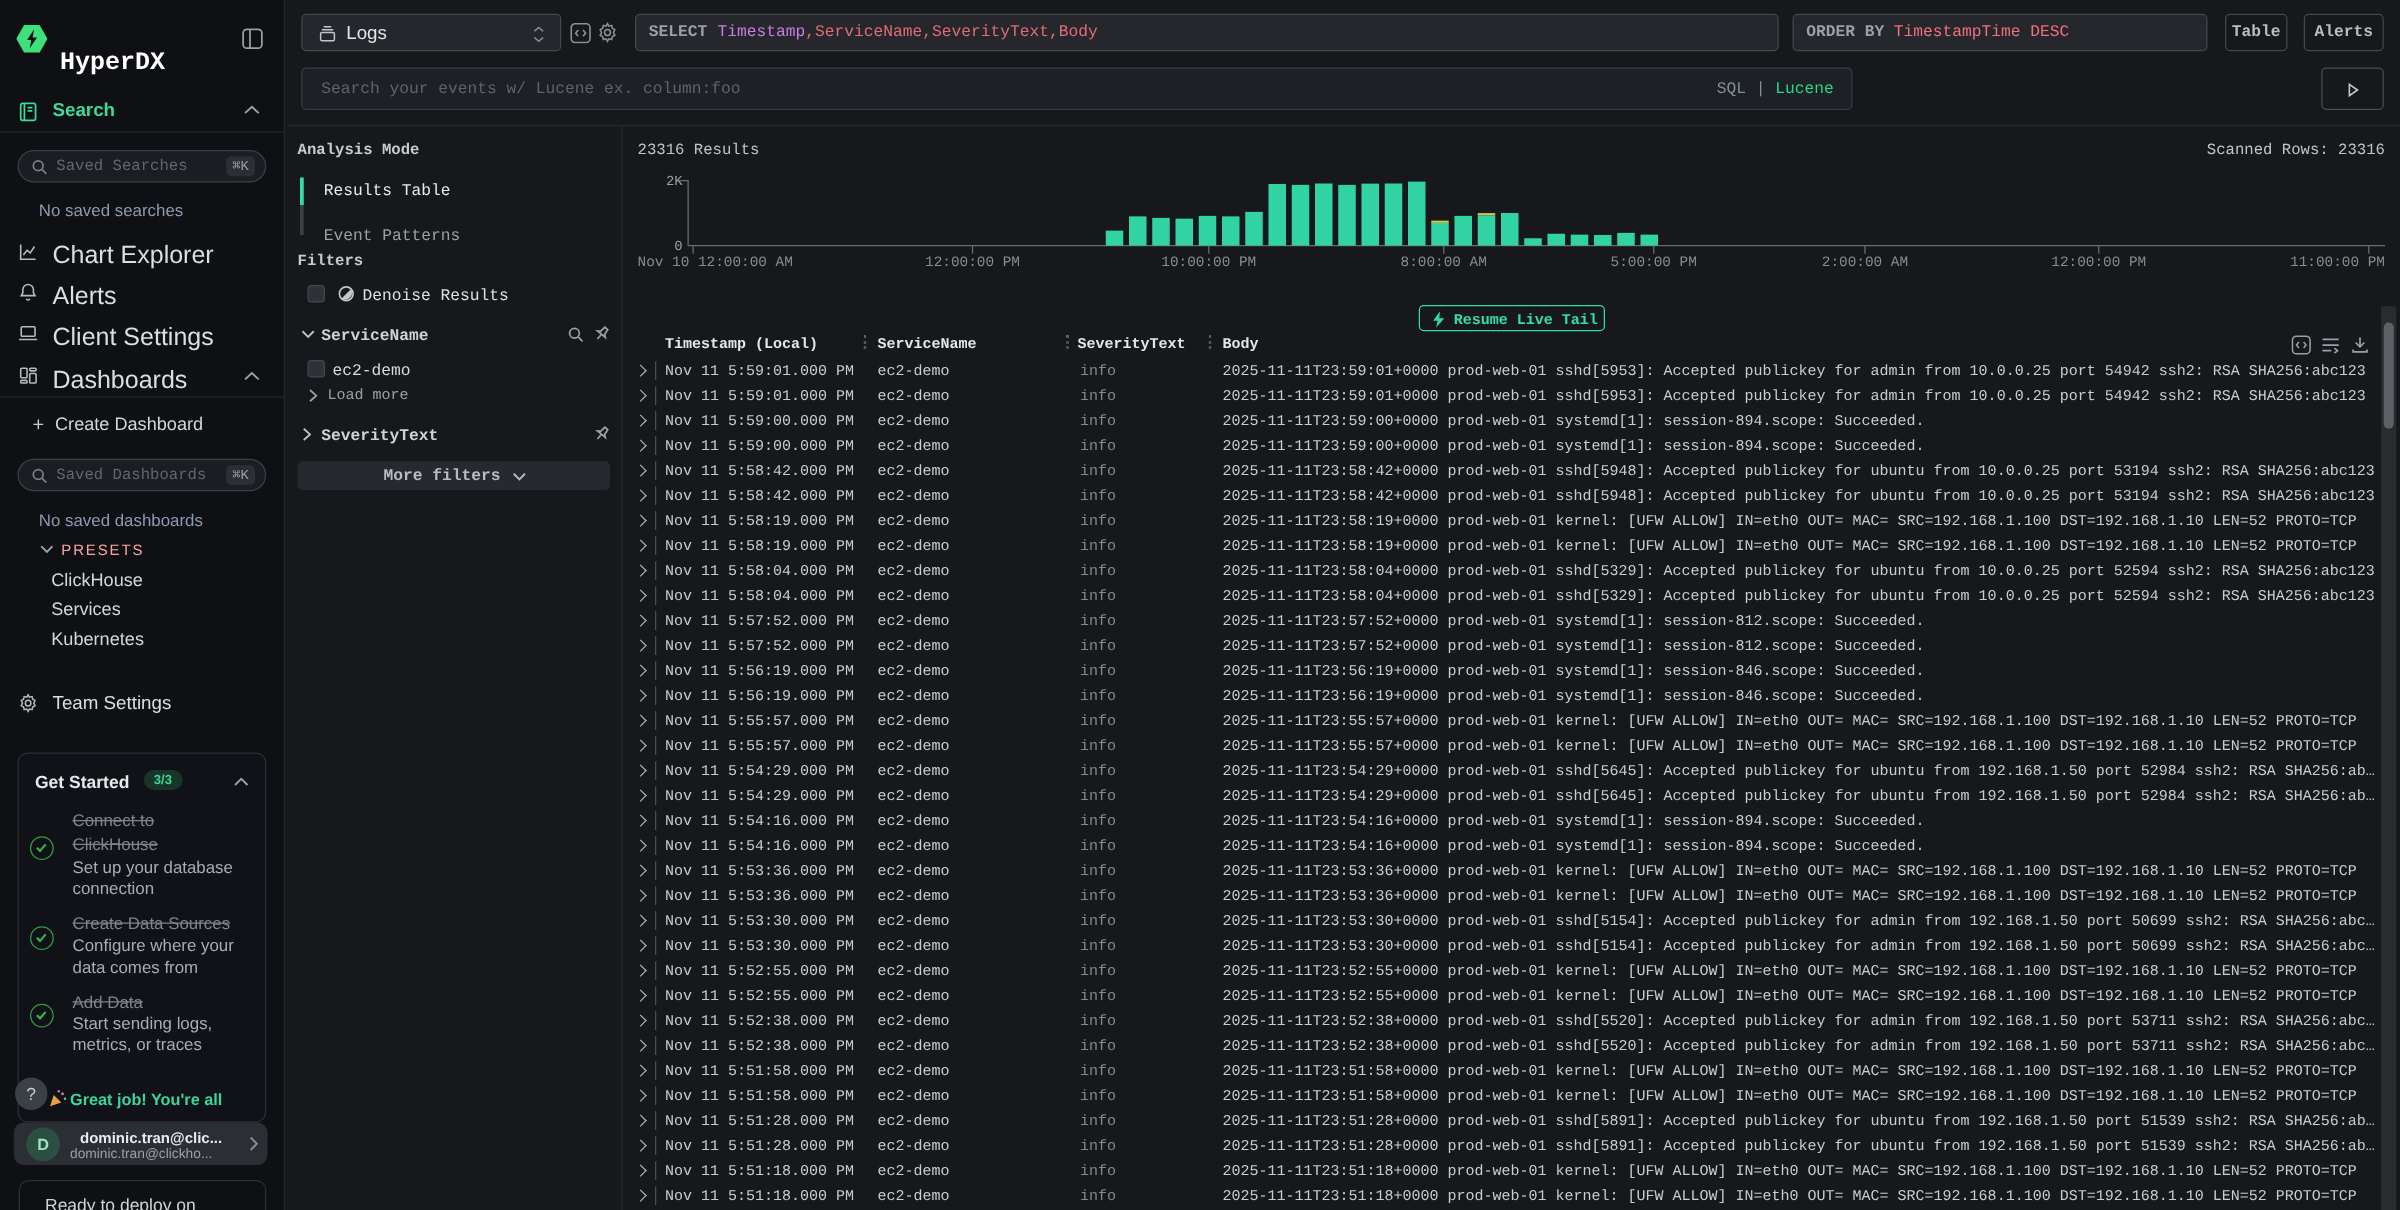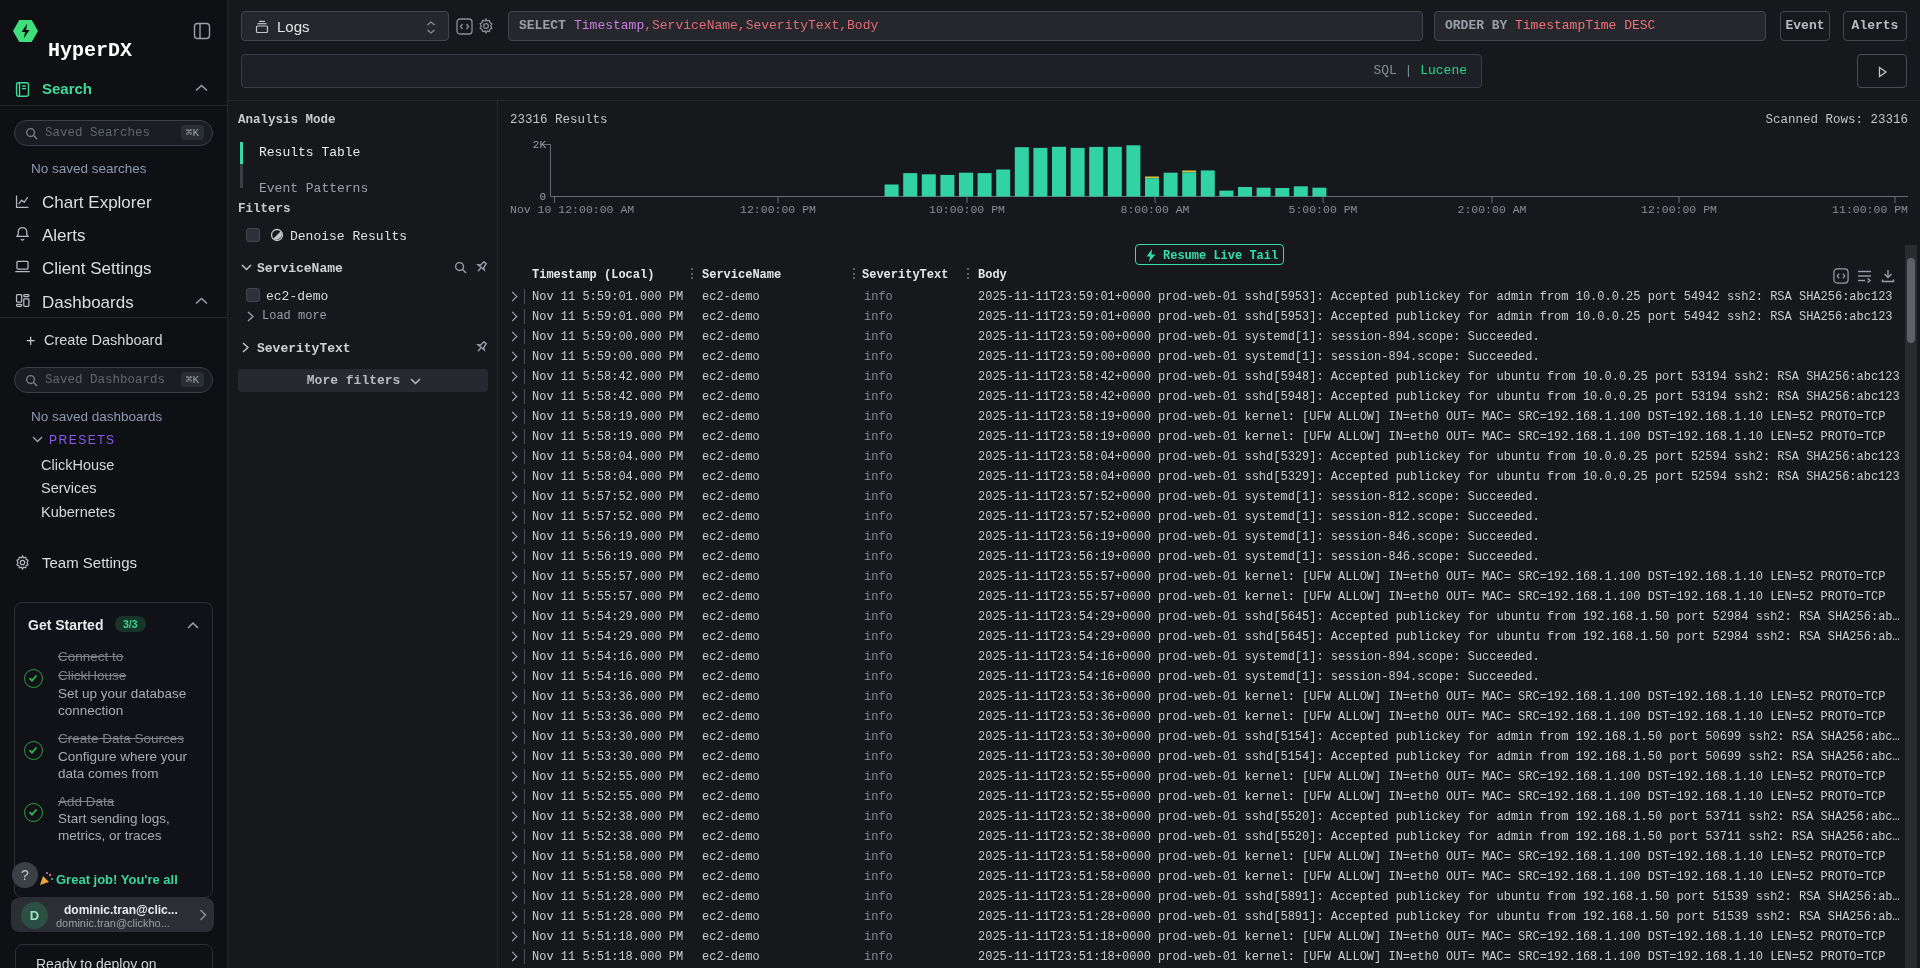--- a/index.html
+++ b/index.html
@@ -4,21 +4,21 @@
 * { margin:0; padding:0; box-sizing:border-box; }
 html,body { width:1920px; height:968px; overflow:hidden; background:#16181c; }
 #app { position:relative; width:1920px; height:968px; font-family:"Liberation Sans",sans-serif; }
 .mono { font-family:"Liberation Mono",monospace; }
 .abs { position:absolute; }
 
 
 #sidebar { position:absolute; left:0; top:0; width:228px; height:968px; background:#0e1014; border-right:1px solid #25272c; }
 .sb-sep { position:absolute; left:0; width:228px; border-top:1px solid #24262b; }
 .logo-txt { position:absolute; left:48px; top:19px; font-family:"Liberation Mono",monospace; font-weight:bold; font-size:20px; color:#fff;margin-top:20px; }
-.nav-item { position:absolute; left:42px; font-size:17px; color:#dcdee0; }
+.nav-item { position:absolute; left:42px; font-size:20px; color:#dcdee0; }
 .nav-ico { position:absolute; left:14px; width:17px; height:17px; color:#b6b9bd; }
 .pill { position:absolute; left:14px; width:199px; height:26px; border:1px solid #3c3f45; border-radius:13px; background:#1a1d22; }
 .pill .ph { position:absolute; left:30px; top:5px; font-family:"Liberation Mono",monospace; font-size:12.5px; color:#62666d; }
 .pill .kbd { position:absolute; right:8px; top:4px; background:#2b2e33; border-radius:4px; font-size:11px; color:#9aa0a6; padding:1px 5px; font-family:"Liberation Mono",monospace; }
 .muted-blue { color:#8e9ab0; font-size:13.5px; }
 .preset { position:absolute; left:41px; font-size:14.5px; color:#d5d7d9; }
 .gs-card { position:absolute; left:14px; top:602px; width:199px; height:296px; border:1px solid #2c2f34; border-radius:8px; background:#101217; }
 .gs-title { position:absolute; left:13px; top:14px; font-size:14px; font-weight:bold; color:#e8e9ea; }
 .gs-badge { position:absolute; left:100px; top:13px; background:#173529; color:#3dd598; font-size:10.5px; font-weight:bold; border-radius:9px; padding:2px 8px; }
 .gs-check { position:absolute; left:9px; width:19px; height:19px; border:1.5px solid #2f9e44; border-radius:50%; }
@@ -126,21 +126,21 @@
           <circle cx="6" cy="6" r="4.2"></circle>
           <line x1="9.2" y1="9.2" x2="13" y2="13"></line>
         </svg>
     <span class="ph">Saved Dashboards</span>
     <span class="kbd">⌘K</span>
   </div>
   <div class="abs muted-blue" style="left:31px;top:409px">No saved dashboards</div>
   <svg class="abs" style="left:32px;top:436px" width="11" height="7" viewBox="0 0 11 7" fill="none" stroke="#9aa0a6" stroke-width="1.5">
         <polyline points="1,1 5.5,5.5 10,1"></polyline>
       </svg>
-  <div class="abs" style="left:49px;top:433px;font-size:12px;letter-spacing:1.5px;color:#8b5cf6">PRESETS</div>
+  <div class="abs" style="left:49px;top:433px;font-size:12px;letter-spacing:1.5px;color:#fca5a5">PRESETS</div>
   <div class="preset" style="top:457px">ClickHouse</div>
   <div class="preset" style="top:480px">Services</div>
   <div class="preset" style="top:504px">Kubernetes</div>
 
   <svg class="nav-ico" style="top:554px" viewBox="0 0 20 20" fill="none" stroke="#b6b9bd" stroke-width="1.4">
         <circle cx="10" cy="10" r="2.6"></circle>
         <path d="M10 2.2 l1.2 2.2 2.5-.6 .6 2.5 2.2 1.2 -1.2 2.5 1.2 2.5 -2.2 1.2 -.6 2.5 -2.5-.6 -1.2 2.2 -1.2-2.2 -2.5 .6 -.6-2.5 -2.2-1.2 1.2-2.5 -1.2-2.5 2.2-1.2 .6-2.5 2.5 .6 Z"></path>
       </svg>
   <div class="abs" style="left:42px;top:554px;font-size:15px;color:#dcdee0">Team Settings</div>
 
@@ -216,24 +216,25 @@
       <path d="M10 2.2 l1.2 2.2 2.5-.6 .6 2.5 2.2 1.2 -1.2 2.5 1.2 2.5 -2.2 1.2 -.6 2.5 -2.5-.6 -1.2 2.2 -1.2-2.2 -2.5 .6 -.6-2.5 -2.2-1.2 1.2-2.5 -1.2-2.5 2.2-1.2 .6-2.5 2.5 .6 Z"></path>
     </svg>
 <div class="inputbox mono" style="left:508px;top:11px;width:915px;height:30px;font-size:13px;line-height:28px">
   <span style="position:absolute;left:10px;font-weight:bold;color:#9aa0a8">SELECT</span>
   <span style="position:absolute;left:65px;color:#cb7de2">Timestamp<span style="color:#e06c75">,ServiceName,SeverityText,Body</span></span>
 </div>
 <div class="inputbox mono" style="left:1434px;top:11px;width:332px;height:30px;font-size:13px;line-height:28px">
   <span style="position:absolute;left:10px;font-weight:bold;color:#9aa0a8">ORDER BY</span>
   <span style="position:absolute;left:80px;color:#f2707a">TimestampTime DESC</span>
 </div>
-<div class="btn" style="left:1780px;top:11px;width:50px;height:30px;line-height:28px">Event</div>
+<div class="btn" style="left:1780px;top:11px;width:50px;height:30px;line-height:28px">Table</div>
 <div class="btn" style="left:1843px;top:11px;width:64px;height:30px;line-height:28px">Alerts</div>
 
 <div class="inputbox mono" style="left:241px;top:54px;width:1241px;height:34px;background:#1d2024;border-color:#3a3d43;font-size:13px;line-height:32px">
+  <span style="position:absolute;left:15px;color:#5f646b">Search your events w/ Lucene ex. column:foo</span>
   <span style="position:absolute;right:14px;color:#868e96">SQL | <span style="color:#25d98c">Lucene</span></span>
 </div>
 <div class="btn" style="left:1857px;top:54px;width:50px;height:34px;border-color:#4a4d53">
   <svg style="margin-top:11px" width="11" height="12" viewBox="0 0 11 12" fill="none" stroke="#c4c7ca" stroke-width="1.3">
         <path d="M2.5 1.5 L9 6 L2.5 10.5 Z"></path>
       </svg>
 </div>
 <div class="abs" style="left:229px;top:100px;width:1691px;border-top:1px solid #26282c"></div>
 <div class="abs" style="left:497px;top:100px;width:1px;height:868px;background:#26282c"></div>
 

